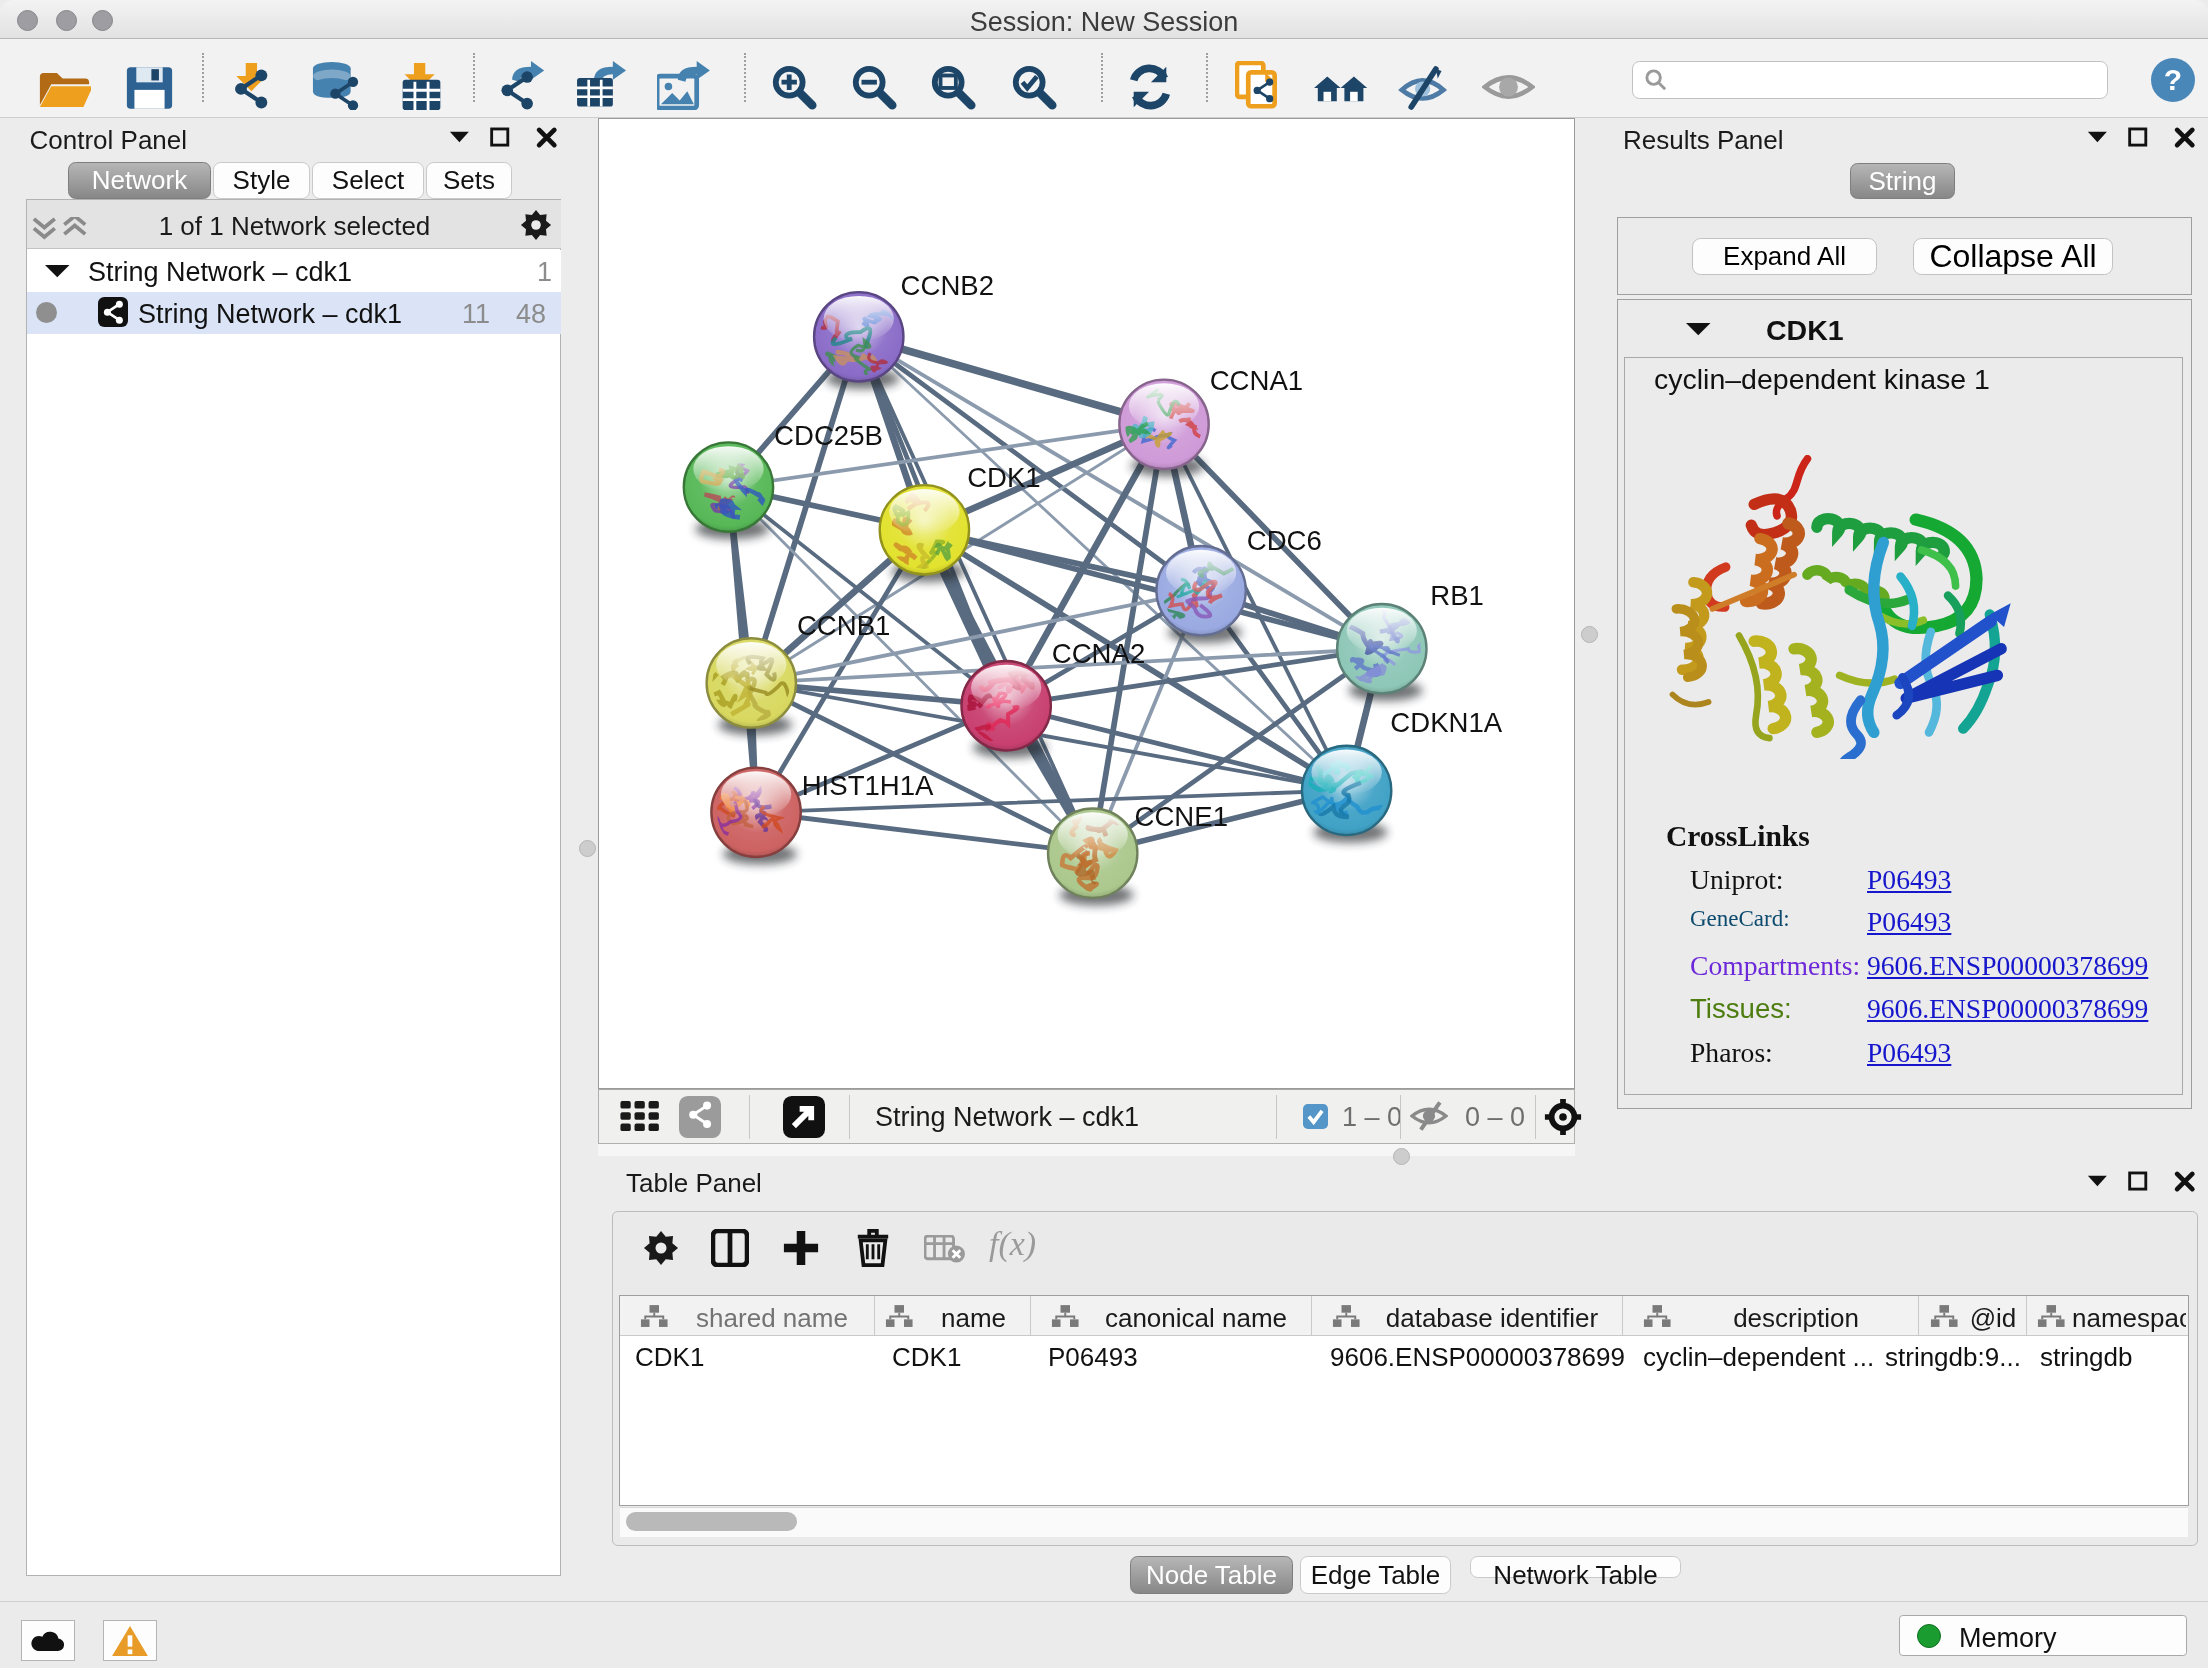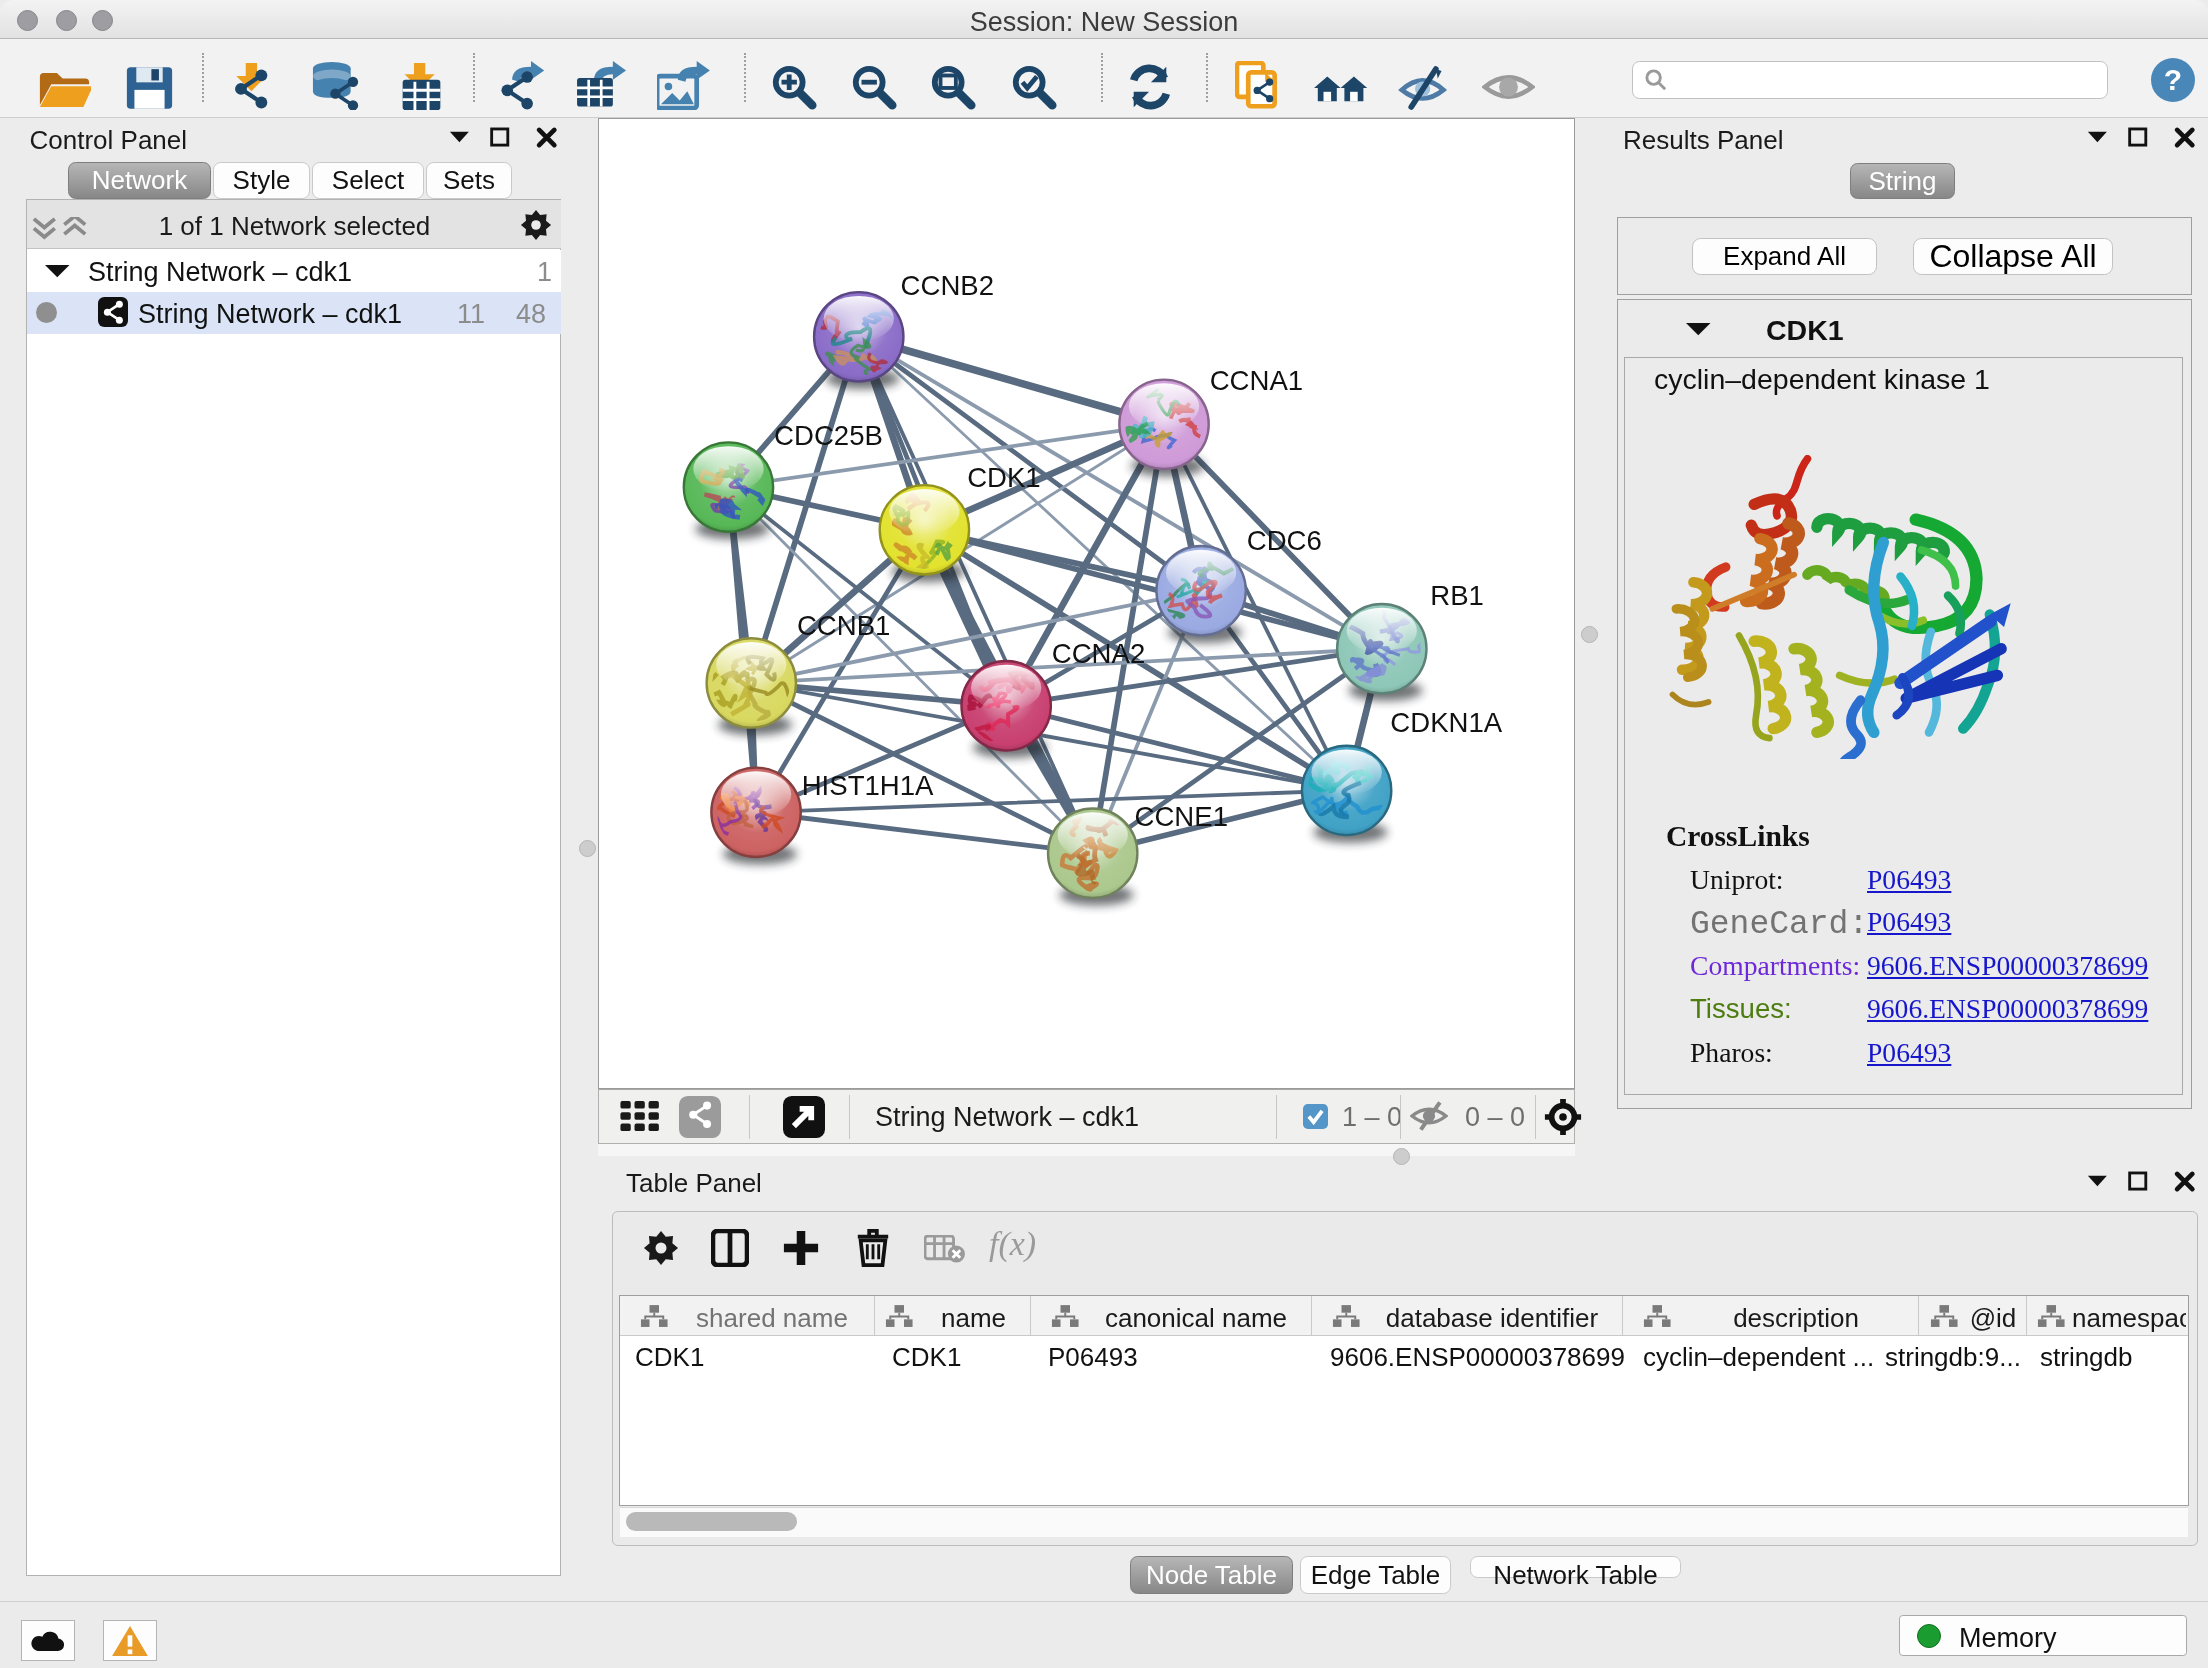--- a/index.html
+++ b/index.html
@@ -196,21 +196,21 @@
 <svg class="abs" style="left:98px;top:297px" width="30" height="30" viewBox="0 0 48 48">
     <rect x="0" y="0" width="48" height="48" rx="10" fill="#111"></rect>
     <g transform="translate(7,5) scale(0.8)">
       <circle cx="34" cy="8" r="7" fill="#fff"></circle>
       <circle cx="10" cy="24" r="7" fill="#fff"></circle>
       <circle cx="34" cy="40" r="7" fill="#fff"></circle>
       <path d="M10 24 L34 8 M10 24 L34 40" stroke="#fff" stroke-width="5"></path>
     </g>
   </svg>
 <div class="abs" style="left:138px;top:299px;font-size:27px;color:#111">String Network – cdk1</div>
-<div class="abs" style="left:457px;top:299px;width:38px;text-align:left;font-size:27px;color:#8c8c8c">11</div>
+<div class="abs" style="left:457px;top:299px;width:38px;text-align:center;font-size:27px;color:#8c8c8c">11</div>
 <div class="abs" style="left:502px;top:299px;width:44px;text-align:right;font-size:27px;color:#8c8c8c">48</div>
 <div class="abs" style="left:598px;top:118px;width:977px;height:971px;background:#fff;border:1px solid #9b9b9b"></div>
 <div class="abs" style="left:599px;top:119px;width:975px;height:969px;overflow:hidden">
     <svg width="976" height="970" viewBox="630 125 1026 1020" style="position:absolute;left:0;top:0">
       <defs>
         <filter id="nblur" x="-60%" y="-60%" width="220%" height="220%">
           <feGaussianBlur stdDeviation="5"></feGaussianBlur>
         </filter>
         <radialGradient id="gA" cx="0.5" cy="0.40" r="0.65">
           <stop offset="0" stop-color="#d2c7ea"></stop>
@@ -610,21 +610,21 @@
     <path d="M344 168 q12 40 -2 74 q-10 30 -26 46" fill="none" stroke="#14a493" stroke-width="11" stroke-linecap="round"></path>
     <path d="M250 240 L345 175" fill="none" stroke="#2152cc" stroke-width="13" stroke-linecap="round"></path>
     <path d="M344 168 l22 -12 l-7 25 z" fill="#2152cc"></path>
     <path d="M356 204 L256 256 L352 232" fill="none" stroke="#1634b6" stroke-width="12" stroke-linejoin="round" stroke-linecap="round"></path>
     <path d="M208 258 q-18 22 -4 36 q12 12 -8 24 q-16 10 -2 26 q16 12 34 -4" fill="none" stroke="#2a6ed0" stroke-width="10" stroke-linecap="round"></path>
     <path d="M252 234 q16 24 -6 40" fill="none" stroke="#1c46c0" stroke-width="9" stroke-linecap="round"></path>
   </svg>
 <div class="abs" style="left:1666px;top:820px;font-size:29.5px;font-weight:bold;color:#111;font-family:'Liberation Serif',serif">CrossLinks</div>
 <div class="abs" style="left:1690px;top:864px;font-size:27.6px;color:#111;font-family:'Liberation Serif',serif">Uniprot:</div>
 <div class="abs" style="left:1867px;top:864px;font-size:27.6px;font-family:'Liberation Serif',serif"><span class="lnk">P06493</span></div>
-<div class="abs" style="left:1690px;top:906px;font-size:33px;color:#737373;font-family:Liberation Mono, monospace">GeneCard:</div>
+<div class="abs" style="left:1690px;top:906px;font-size:23px;color:#0c4a6e;font-family:Liberation Serif, serif">GeneCard:</div>
 <div class="abs" style="left:1867px;top:906px;font-size:27.6px;font-family:'Liberation Serif',serif"><span class="lnk">P06493</span></div>
 <div class="abs" style="left:1690px;top:950px;font-size:27.6px;color:#6d28d9;font-family:'Liberation Serif',serif">Compartments:</div>
 <div class="abs" style="left:1867px;top:950px;font-size:27.6px;font-family:'Liberation Serif',serif"><span class="lnk">9606.ENSP00000378699</span></div>
 <div class="abs" style="left:1690px;top:993px;font-size:27.6px;color:#4d7c0f;font-family:Liberation Sans, sans-serif">Tissues:</div>
 <div class="abs" style="left:1867px;top:993px;font-size:27.6px;font-family:'Liberation Serif',serif"><span class="lnk">9606.ENSP00000378699</span></div>
 <div class="abs" style="left:1690px;top:1037px;font-size:27.6px;color:#111;font-family:'Liberation Serif',serif">Pharos:</div>
 <div class="abs" style="left:1867px;top:1037px;font-size:27.6px;font-family:'Liberation Serif',serif"><span class="lnk">P06493</span></div>
 <div class="abs panelhead" style="left:626px;top:1168px">Table Panel</div>
 <svg class="abs" style="left:2086px;top:1170px" width="112" height="23" viewBox="0 0 118 24">
     <path d="M2 6 l10 11 l10 -11 z" fill="#111"></path>

